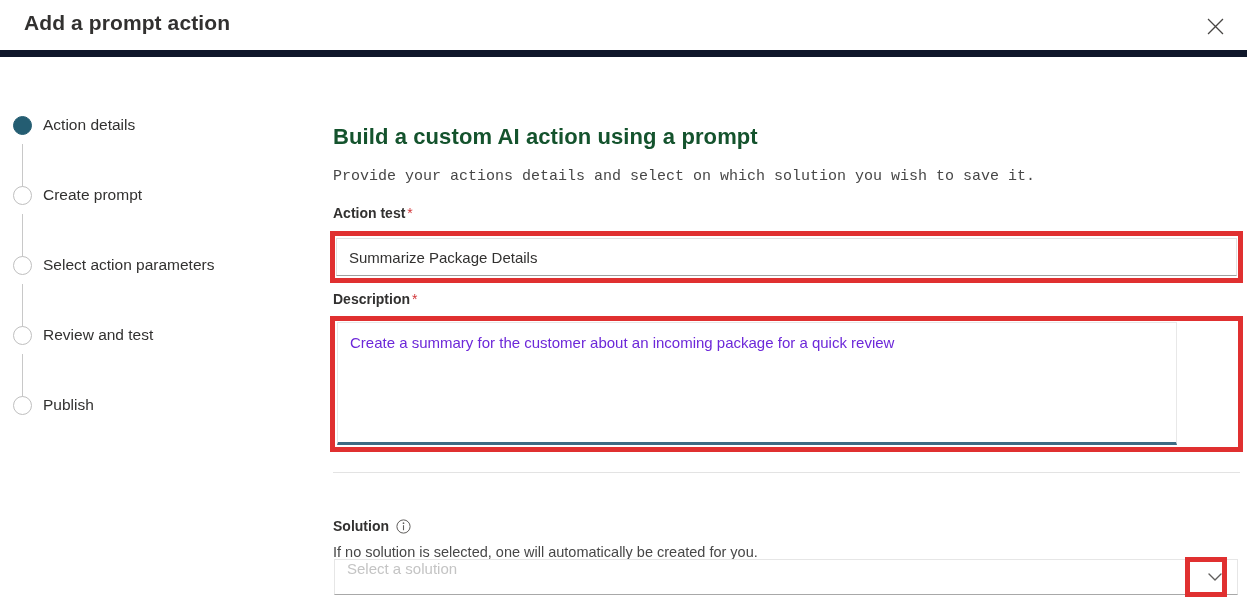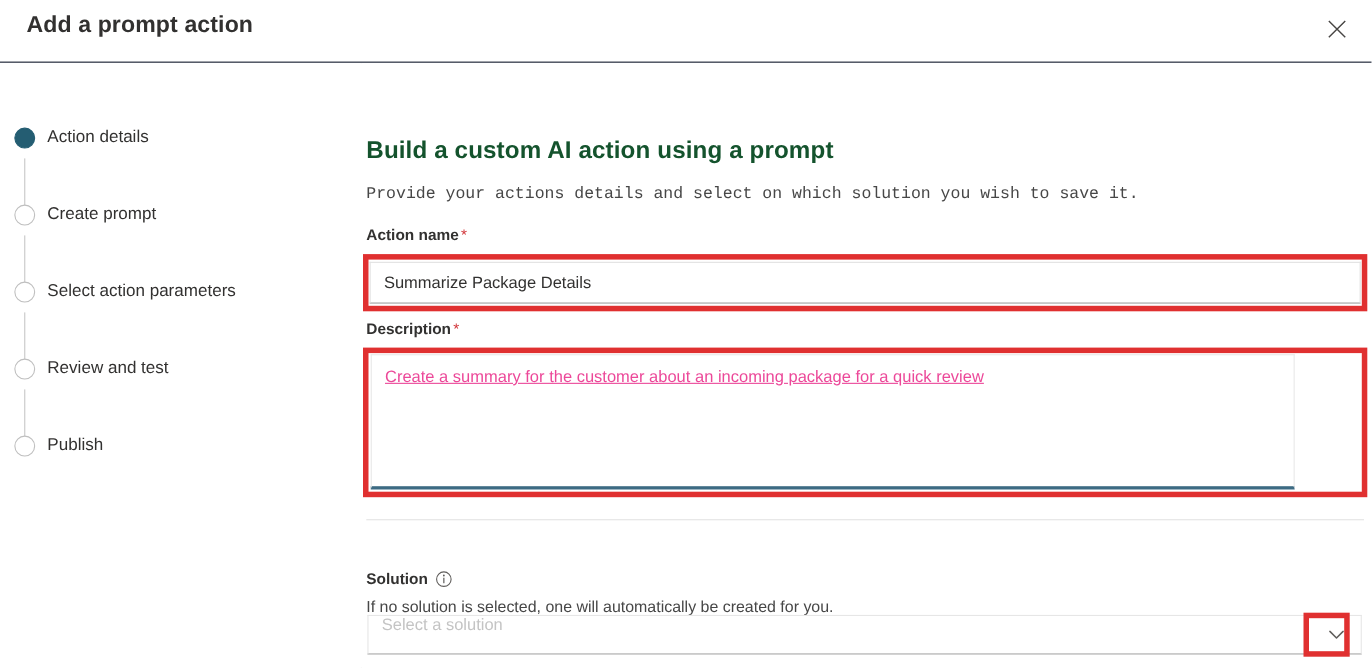--- a/index.html
+++ b/index.html
@@ -16,21 +16,21 @@
     width: 1247px;
     height: 607px;
     background: #ffffff;
   }
 
   
   .dialog-header {
     position: absolute;
     left: 0; top: 0;
     width: 1247px; height: 57px;
-    border-bottom: 1px solid #0f172a;
+    border-bottom: 7px solid #0f172a;
     background: #ffffff;
   }
   .dialog-title {
     position: absolute;
     left: 24px; top: 11px;
     font-size: 21px;
     font-weight: 600;
     color: #323130;
     letter-spacing: .1px;
   }
@@ -155,26 +155,25 @@
   }
   .textarea-input {
     position: absolute;
     left: 46px; top: 264px;
     width: 840px; height: 123px;
     border: 1px solid #e8e8e8;
     border-bottom: 3px solid #3d6b83;
     background: #ffffff;
     font-family: "Liberation Sans", sans-serif;
     font-size: 15px;
-    color: #ec4899;
+    color: #6d28d9;
     padding: 10px 12px;
     resize: none;
     outline: none;
     line-height: 1.35;
-    text-decoration: underline;
   }
 
   
   .section-divider {
     position: absolute;
     left: 42px; top: 414px;
     width: 907px; height: 1px;
     background: #e3e3e3;
   }
 
@@ -275,21 +274,21 @@
       <span class="step-label">Publish</span>
     </div>
   </nav>
 
   <main class="main">
 
     <h1 class="main-heading">Build a custom AI action using a prompt</h1>
     <p class="main-subheading">Provide your actions details and select on which solution you wish to save it.</p>
 
     <div class="field-label" style="left:42px; top:147px;">
-      <span>Action name</span><span class="required-star">*</span>
+      <span>Action test</span><span class="required-star">*</span>
     </div>
     <div class="action-name-highlight"></div>
     <input class="text-input" type="text" value="Summarize Package Details" style="">
 
     <div class="field-label" style="left:42px; top:233px;text-align:center;">
       <span>Description</span><span class="required-star">*</span>
     </div>
     <div class="description-highlight"></div>
     <textarea class="textarea-input" style="">Create a summary for the customer about an incoming package for a quick review</textarea>
 

